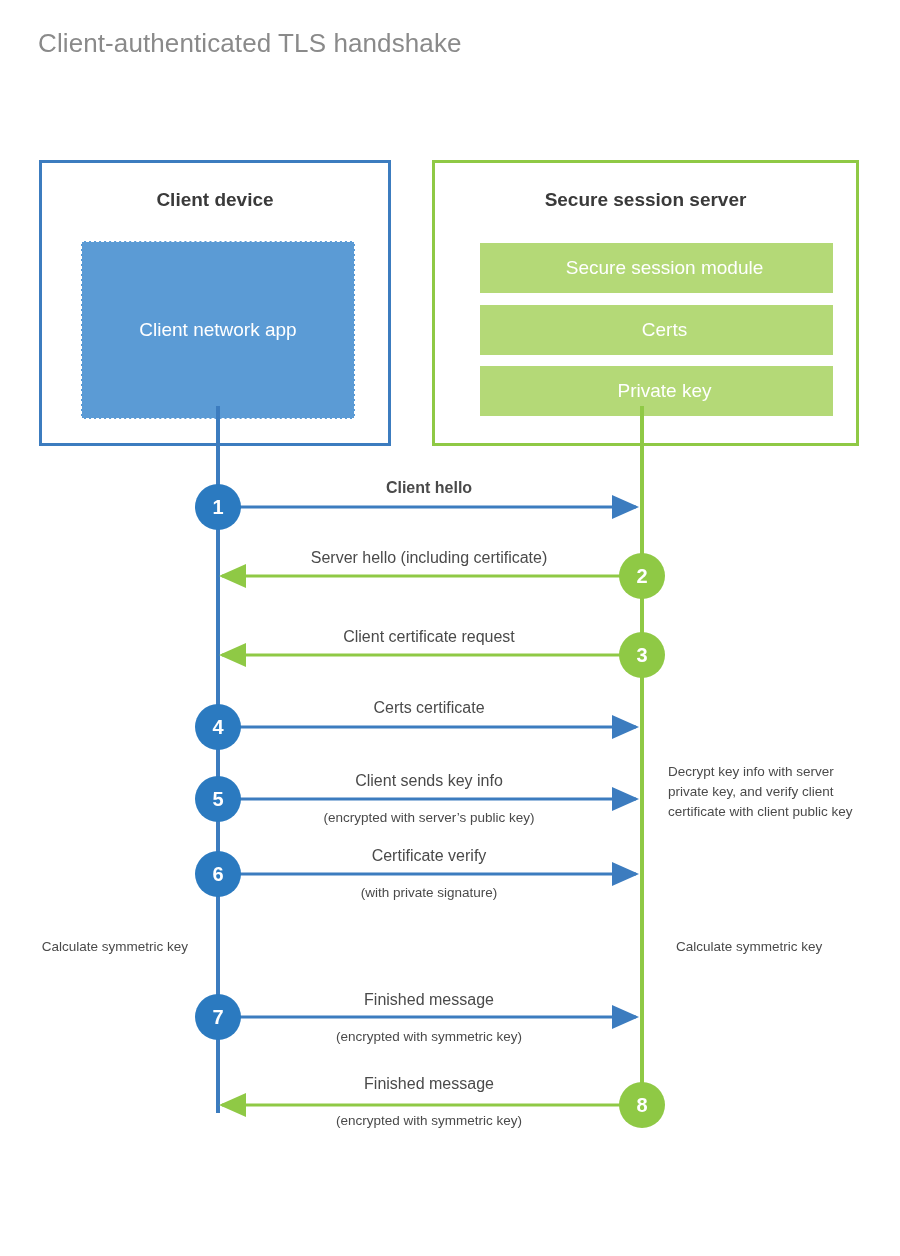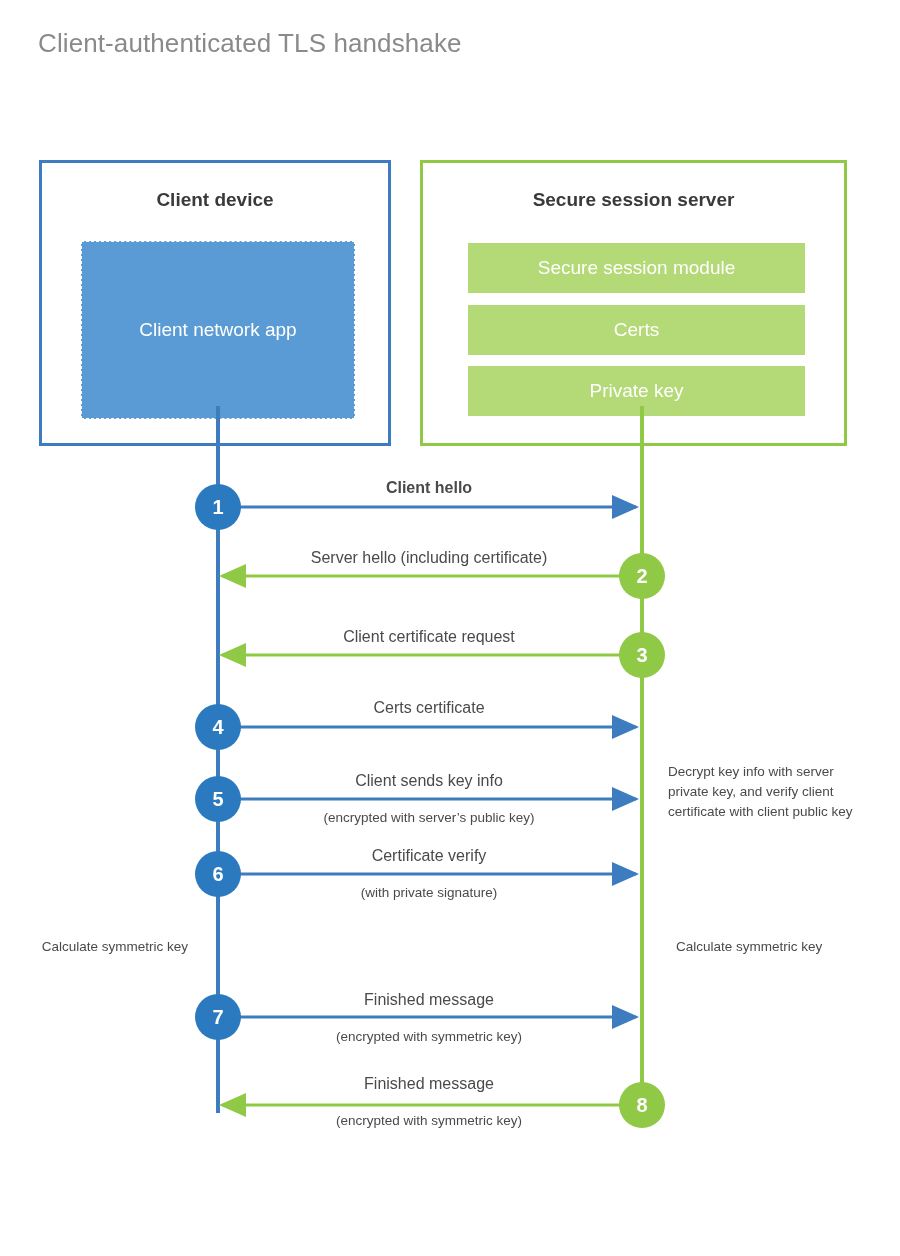--- a/index.html
+++ b/index.html
@@ -36,21 +36,21 @@
     margin-top: 40px;
   }
   #client-box {
     left: 39px;
     top: 120px;
     width: 352px;
     height: 286px;
     border: 3px solid #3c7cbf;
   }
   #server-box {
-    left: 420px;
+    left: 432px;
     top: 120px;
     width: 427px;
     height: 286px;
     border: 3px solid #8fc945;
   }
   .party-title {
     position: absolute;
     left: 0;
     right: 0;
     top: 26px;
@@ -89,20 +89,21 @@
     left: 45px;
     width: 337px;
     height: 50px;
     background: #b4d977;
     display: flex;
     align-items: center;
     justify-content: center;
     color: #ffffff;
     font-size: 19px;
     font-weight: 400;
+    padding-left: 16px;
   }
   .server-bar.b0 { top: 80px; }
   .server-bar.b1 { top: 142px; }
   .server-bar.b2 { top: 203px; }
 
   
   .lifeline {
     position: absolute;
     width: 4px;
   }

